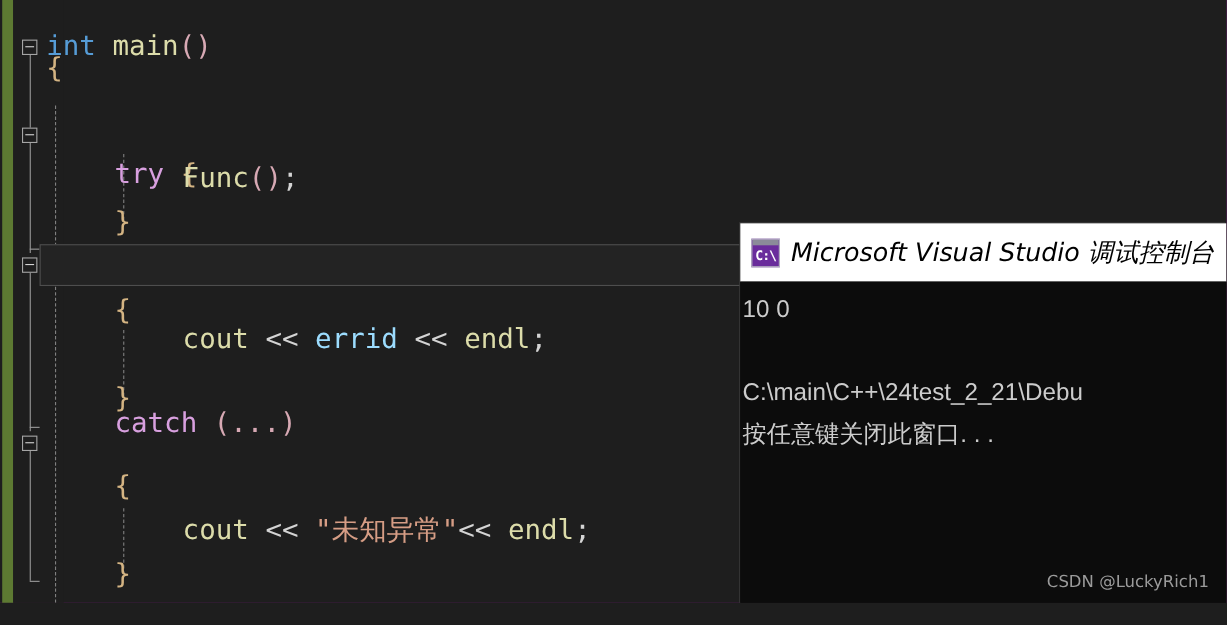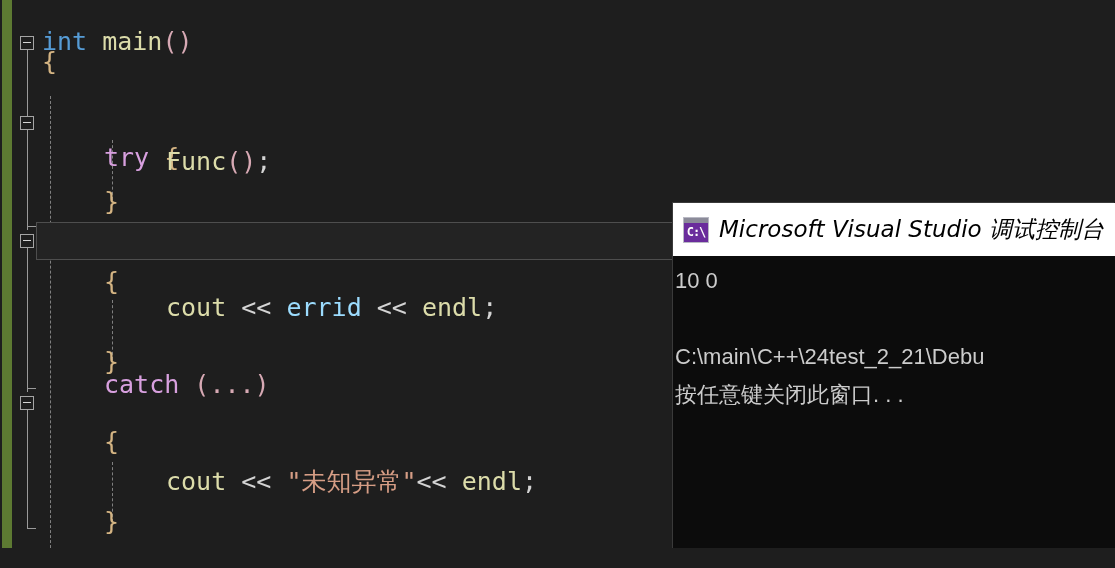--- a/index.html
+++ b/index.html
@@ -275,14 +275,15 @@
       <div class="console-title-text">Microsoft Visual Studio 调试控制台</div>
     </div>
     <div class="console-body">
       <div class="console-line">10 0</div>
       <div class="console-line blank"></div>
       <div class="console-line">C:\main\C++\24test_2_21\Debu</div>
       <div class="console-line">按任意键关闭此窗口. . .</div>
     </div>
   </div>
 
+  <div id="watermark">CSDN @LuckyRich1</div>
 
 </div>
 
 </body></html>

